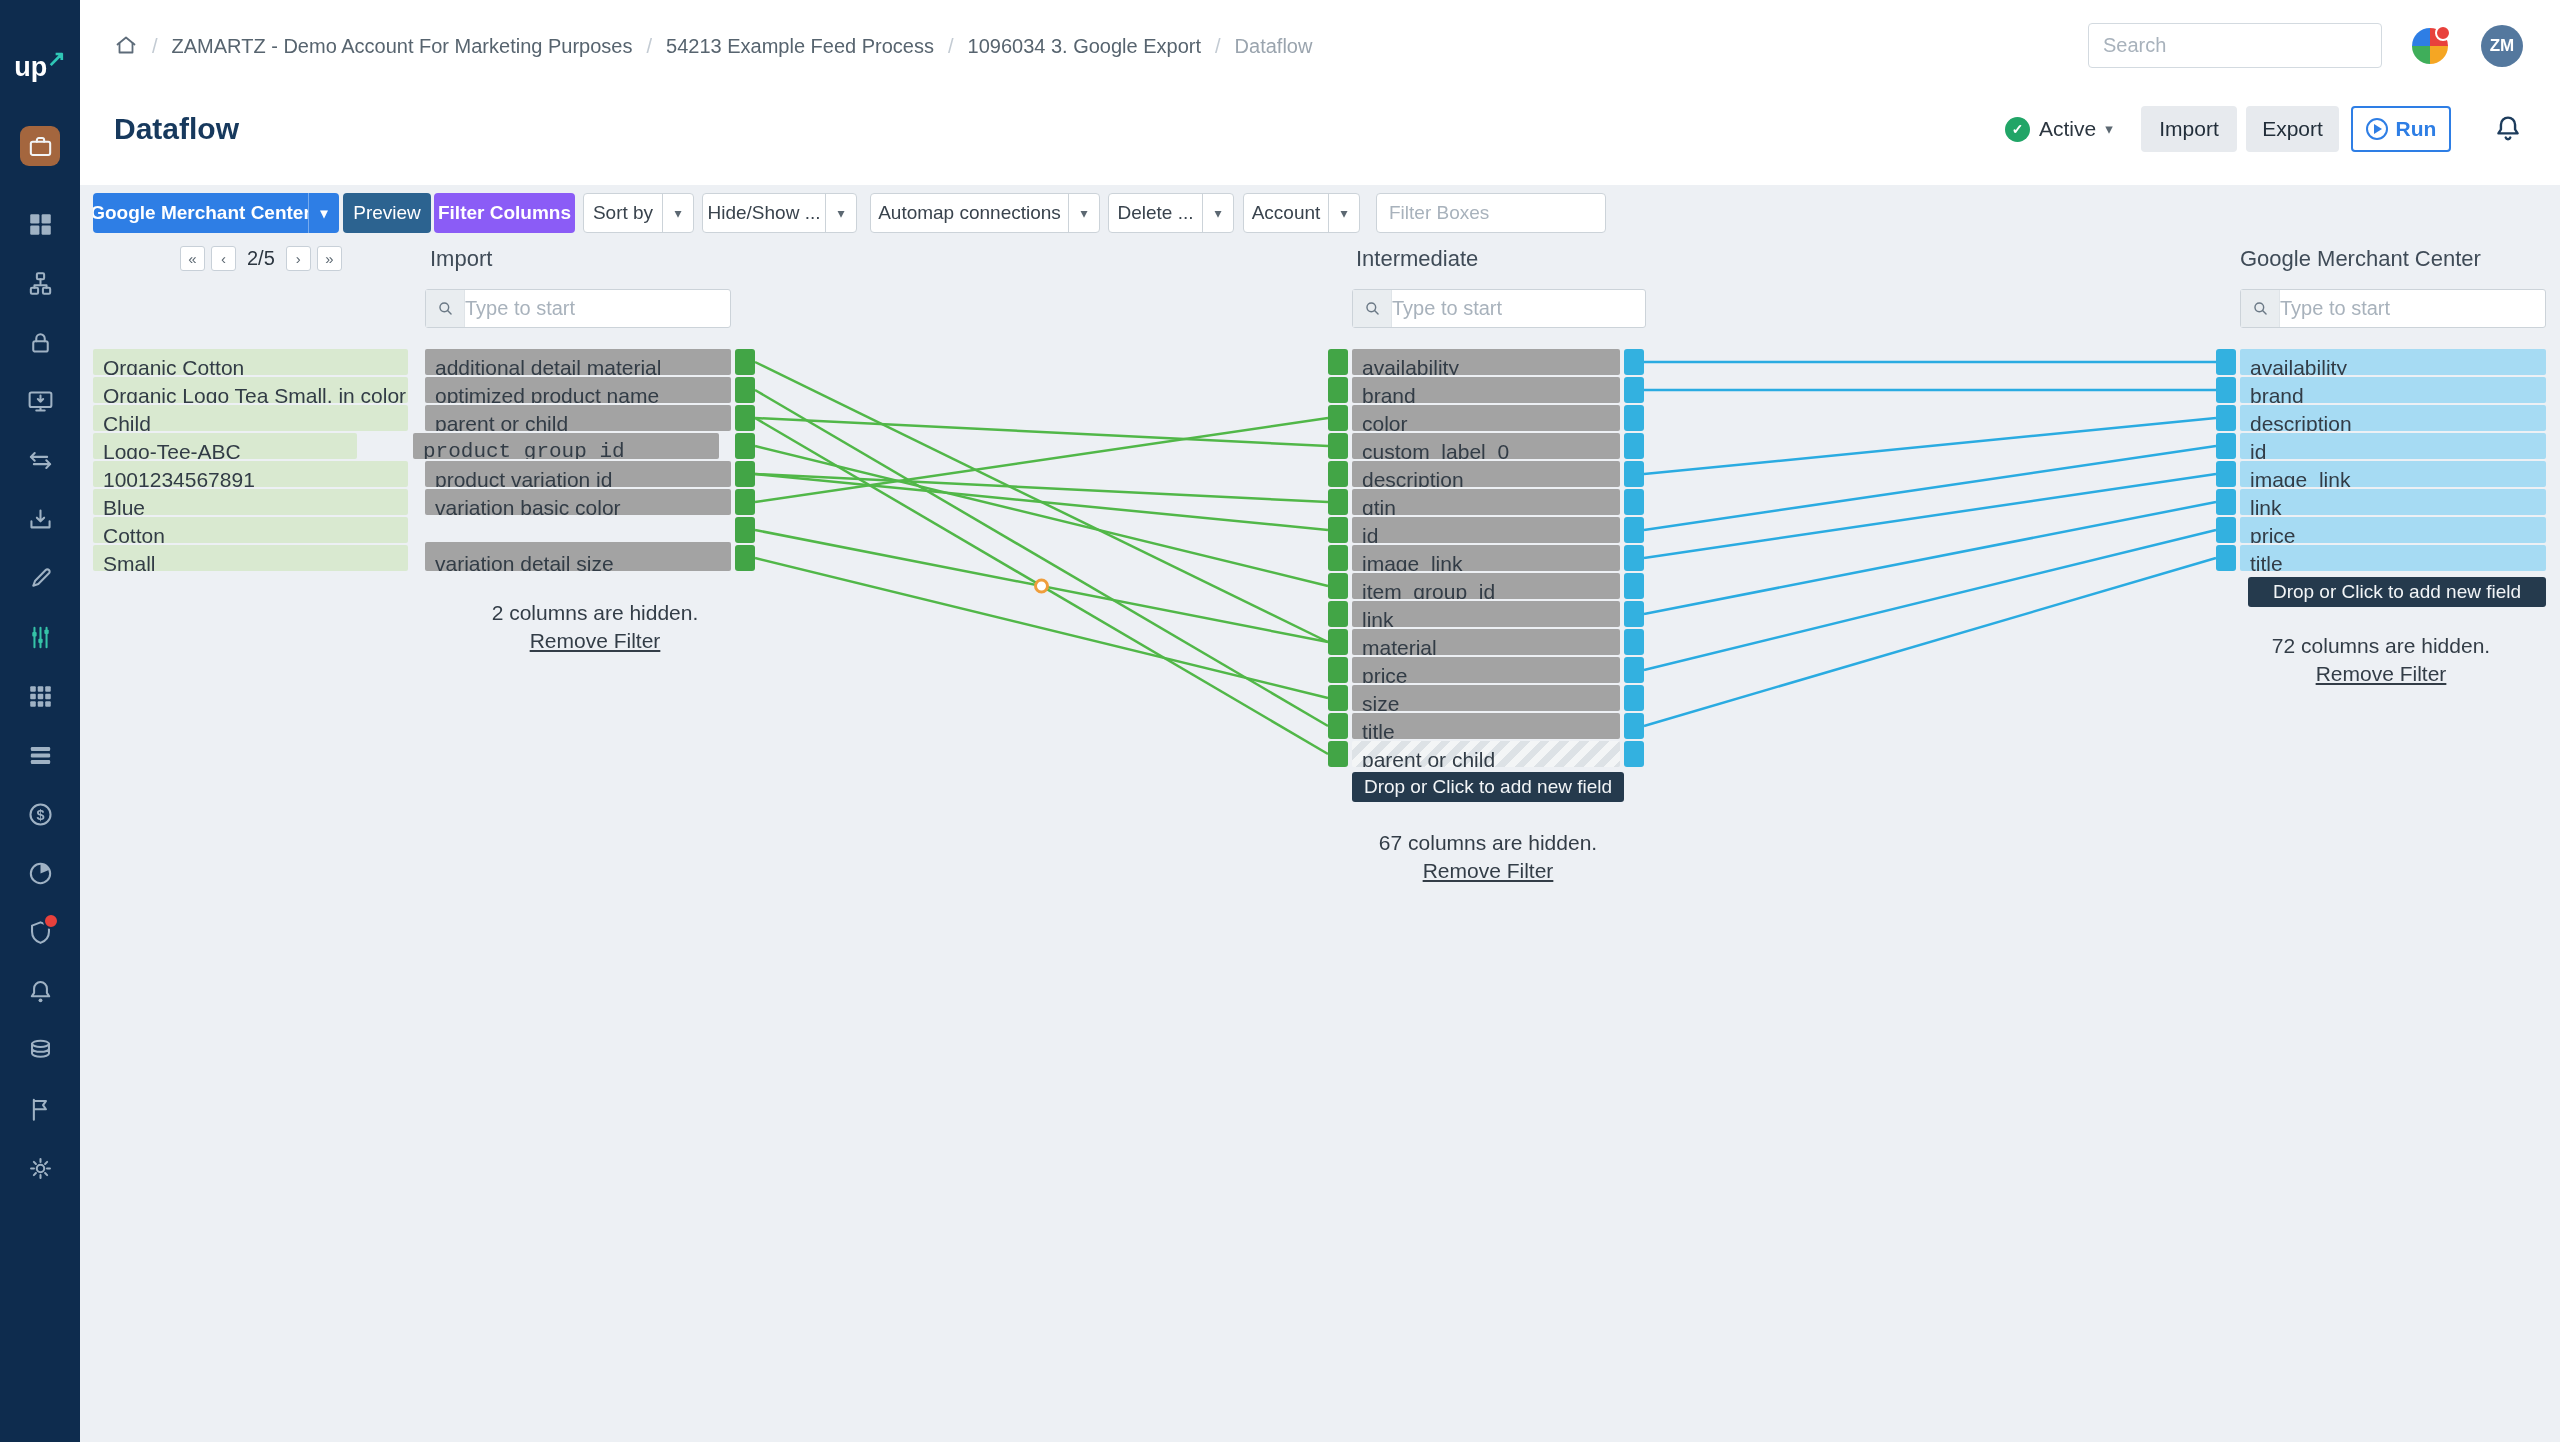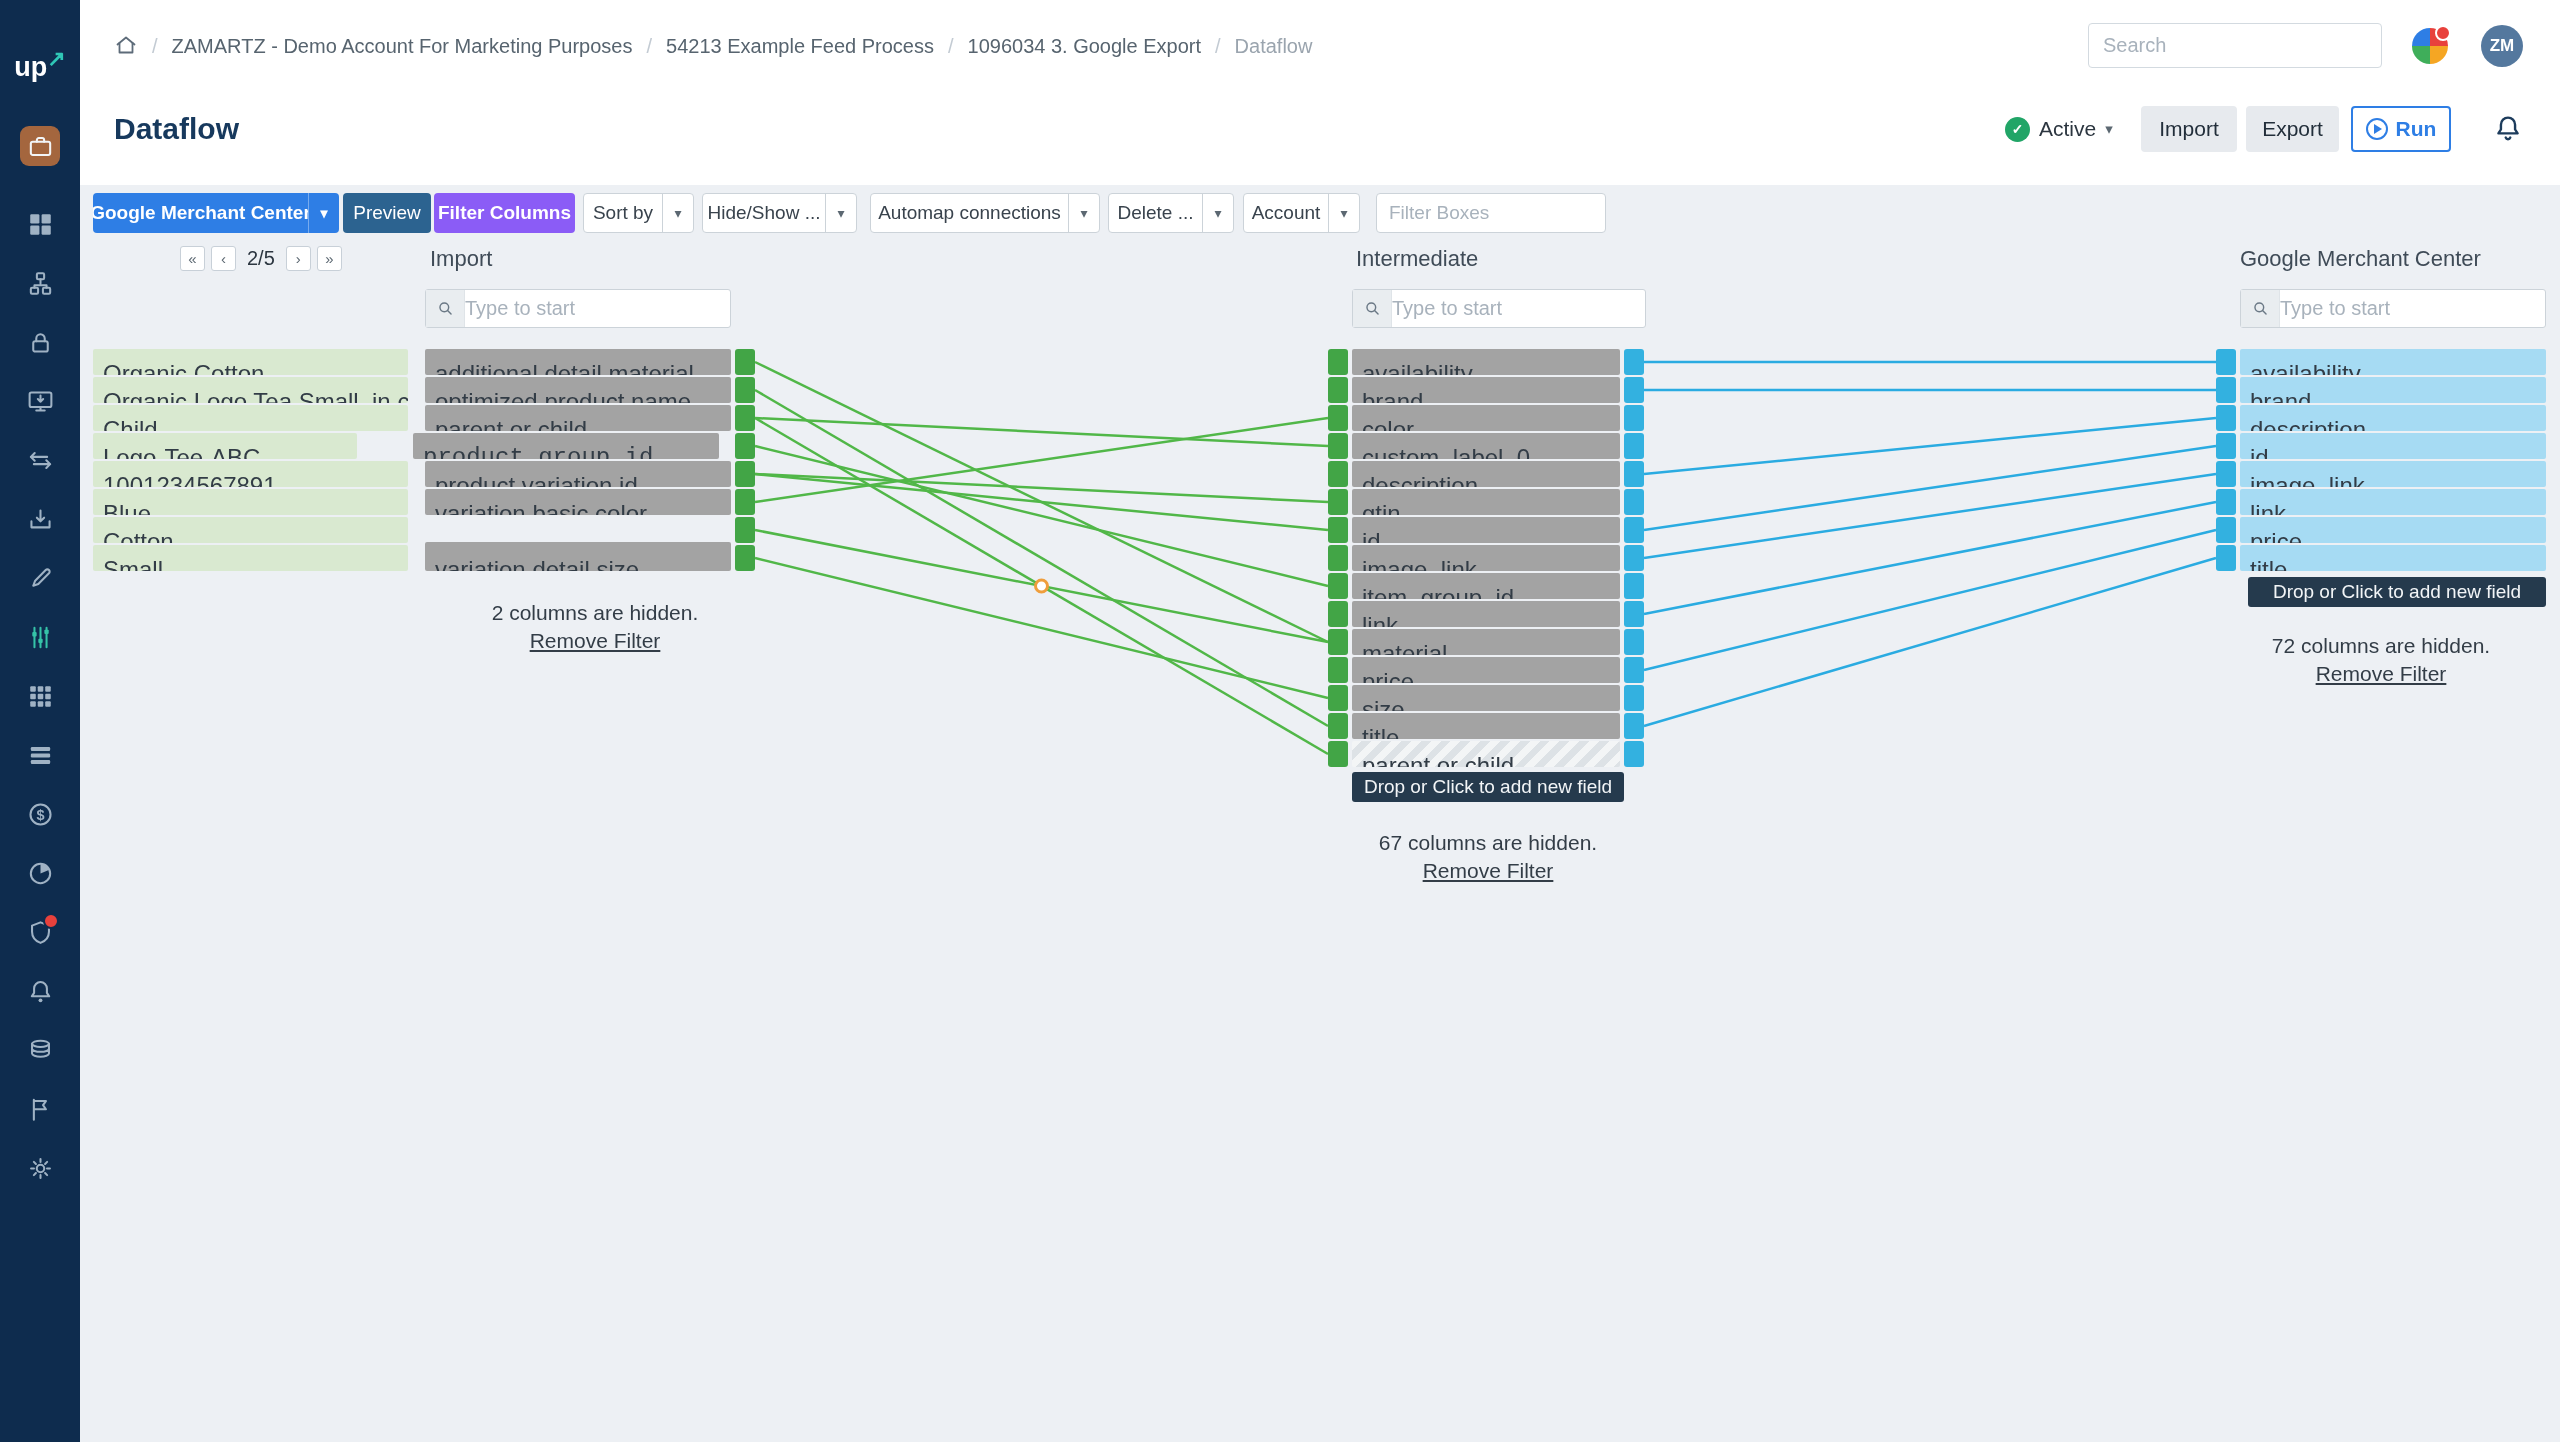--- a/index.html
+++ b/index.html
@@ -68,21 +68,21 @@
 
   
   .col-search{position:absolute;top:289px;height:39px;background:#fff;border:1px solid #ccd3d9;border-radius:3px;display:flex;align-items:center;box-sizing:border-box;}
   .col-search .mag{width:38px;height:100%;background:#e9edf0;display:flex;align-items:center;justify-content:center;border-right:1px solid #dfe4e8;flex:0 0 auto;}
   .col-search .mag svg{width:19px;height:19px;fill:none;stroke:#6a7885;stroke-width:1.8;stroke-linecap:round;}
   .col-search input{flex:1;border:none;outline:none;font-size:20px;color:#39434d;padding:0 0;background:transparent;min-width:0;}
 
   
   #wires{position:absolute;left:0;top:0;width:2560px;height:1442px;pointer-events:none;}
   #rows-layer div{position:absolute;}
-  .cell{font-size:24px;line-height:26px;color:#323c46;padding:12px 10px;white-space:nowrap;overflow:hidden;border-radius:2px;cursor:pointer;box-sizing:border-box;}
+  .cell{font-size:21px;line-height:26px;color:#323c46;padding:6px 10px;white-space:nowrap;overflow:hidden;border-radius:2px;cursor:pointer;box-sizing:border-box;}
   .cell.sample{background:#d9e9d0;}
   .cell.field{background:#a3a3a3;}
   .cell.target{background:#a6dbf3;}
   .cell.hatched{background:repeating-linear-gradient(135deg,#f3f5f6 0 7px,#dde2e6 7px 14px);}
   .sq{border-radius:3px;cursor:pointer;}
   .sq.green{background:#42a546;}
   .sq.blue{background:#33b1e0;}
 
   
   .add-field{position:absolute;background:#253a4d;color:#f2f5f7;font-size:19px;border-radius:3px;display:flex;align-items:center;justify-content:center;cursor:pointer;white-space:nowrap;}

